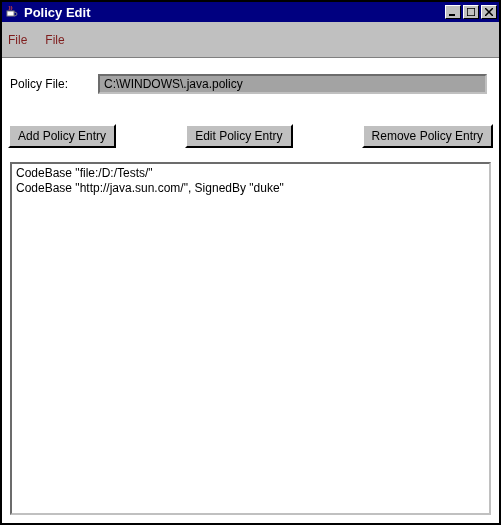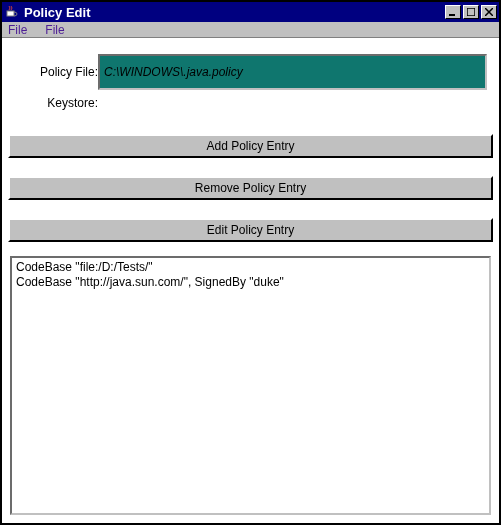--- a/index.html
+++ b/index.html
@@ -57,27 +57,27 @@
     align-items: center;
     justify-content: center;
     color: #000;
     font-size: 9px;
     font-weight: bold;
     line-height: 1;
     cursor: pointer;
   }
   .menubar {
     background: #c0c0c0;
-    height: 16px;
+    height: 36px;
     display: flex;
     align-items: center;
     padding: 0 6px;
     gap: 18px;
     border-bottom: 1px solid #808080;
-    color: #4c1d95;
+    color: #7f1d1d;
   }
   .menu-item {
     cursor: pointer;
     font-size: 12px;
   }
   .content {
     flex: 1;
     background: #fff;
     padding: 6px;
     display: flex;
@@ -89,39 +89,36 @@
   .form-row {
     display: flex;
     align-items: center;
     margin-bottom: 6px;
   }
   .form-label {
     width: 90px;
     color: #000;
     font-size: 12px;
     padding-left: 2px;
-    text-align: right;
   }
   .text-input {
     flex: 1;
-    height: 36px;
+    height: 20px;
     border: 2px inset #c0c0c0;
-    background: #0f766e;
+    background: #a3a3a3;
     padding: 0 4px;
     font-family: Arial, sans-serif;
     font-size: 12px;
     margin-right: 6px;
-    font-style: italic;
   }
   .button-row {
     display: flex;
     justify-content: space-between;
     gap: 18px;
     padding: 18px 0 14px 0;
-    flex-direction: column;
   }
   .btn {
     background: #c0c0c0;
     border: 2px outset #e0e0e0;
     border-top-color: #fff;
     border-left-color: #fff;
     border-right-color: #404040;
     border-bottom-color: #404040;
     padding: 3px 8px;
     font-family: Arial, sans-serif;
@@ -183,28 +180,27 @@
     <span class="menu-item">File</span>
   </div>
 
   <div class="content">
     <div class="form-area">
       <div class="form-row">
         <div class="form-label">Policy File:</div>
         <input class="text-input" type="text" value="C:\WINDOWS\.java.policy" style="">
       </div>
       <div class="form-row">
-        <div class="form-label">Keystore:</div>
       </div>
     </div>
 
     <div class="button-row">
       <button class="btn">Add Policy Entry</button>
+      <button class="btn">Edit Policy Entry</button>
       <button class="btn">Remove Policy Entry</button>
-      <button class="btn">Edit Policy Entry</button>
     </div>
 
     <div class="listbox">
       <div class="list-item">CodeBase "file:/D:/Tests/"</div>
       <div class="list-item">CodeBase "http://java.sun.com/", SignedBy "duke"</div>
     </div>
   </div>
 </div>
 
 </body></html>

